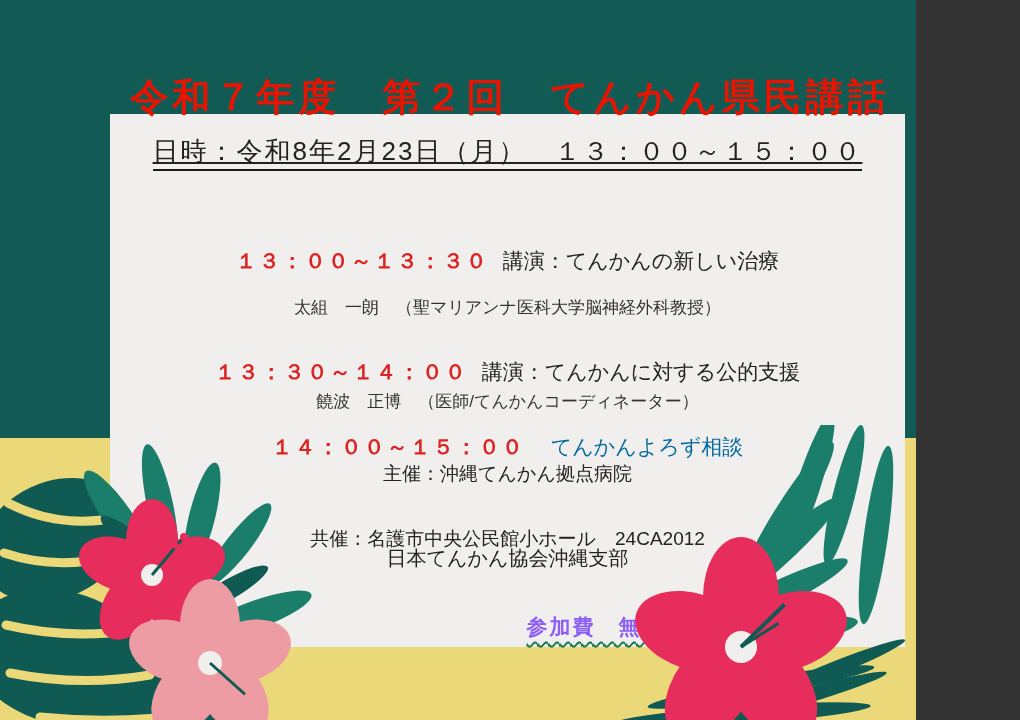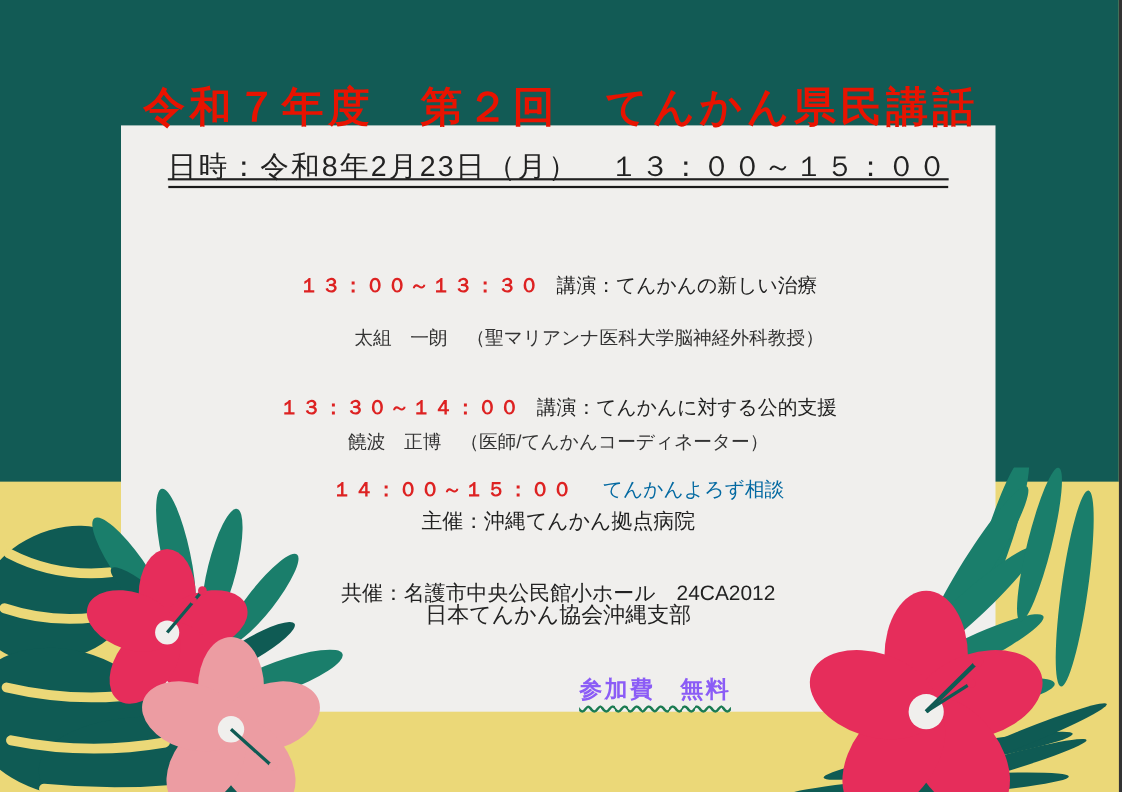--- a/index.html
+++ b/index.html
@@ -2,21 +2,21 @@
 <html><head>
 <meta charset="utf-8">
 <style>
   html,body{margin:0;padding:0;}
   body{
     font-family:"Liberation Sans","DejaVu Sans",sans-serif;
     background:#333;
   }
   .poster{
     position:relative;
-    width:1017px;height:720px;
+    width:916px;height:720px;
     overflow:hidden;
     background:#EBD878;
   }
   .bg-top{
     position:absolute;left:0;top:0;width:1020px;height:438px;
     background:#125B55;z-index:0;
   }
   .bg-bottom{
     position:absolute;left:0;top:438px;width:1020px;height:282px;
     background:#EBD878;z-index:0;
@@ -29,26 +29,26 @@
   }
   .panel{
     position:absolute;left:110px;top:114px;width:795px;height:533px;
     background:#F0EFED;z-index:1;
   }
   .line{position:absolute;left:0;width:100%;text-align:center;color:#222;white-space:nowrap;}
   .l-date{top:20px;font-size:26px;letter-spacing:2px;}
   .l-date .u{border-bottom:2px solid #1a1a1a;padding-bottom:3px;text-decoration:underline;}
   .l-venue{top:76px;font-size:24px;letter-spacing:1px;}
   .l-venue .u{border-bottom:2px solid #1a1a1a;padding-bottom:3px;}
-  .slot{font-size:18px;}
+  .slot{font-size:21px;}
   .slot .time{color:#DD2222;font-weight:bold;letter-spacing:2px;}
   .slot .desc{margin-left:14px;color:#222;}
   .slot .desc-wide{margin-left:26px;color:#0369a1;}
   .l-slot1{top:133px;}
-  .l-sp1{top:182px;font-size:17px;color:#333;padding-left:28px;}
+  .l-sp1{top:182px;font-size:17px;color:#333;}
   .l-slot2{top:228px;margin-top:16px;}
   .l-sp2{top:276px;font-size:17px;color:#333;}
   .l-slot3{top:319px;}
   .l-org{top:347px;font-size:19px;}
   .l-co{top:412px;font-size:19px;}
   .l-assoc{top:431px;font-size:20px;}
   .l-fee{top:499px;font-size:21px;padding-left:176px;box-sizing:border-box;}
   .l-fee .fee-text{
     color:#8b5cf6;font-weight:bold;letter-spacing:2px;
     text-decoration:underline;text-decoration-style:wavy;

